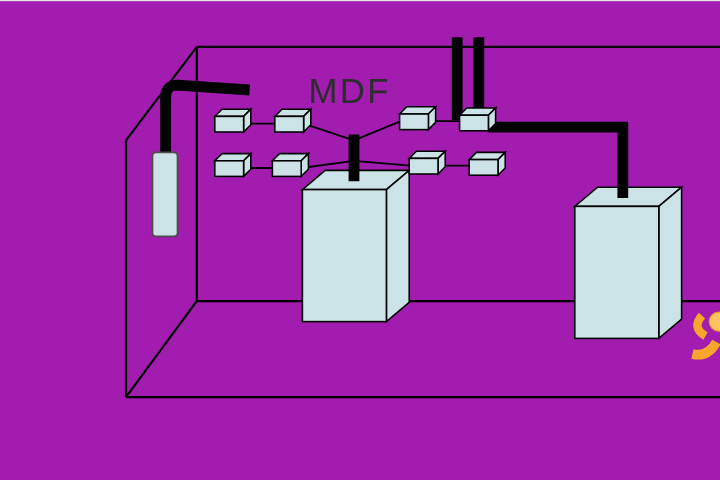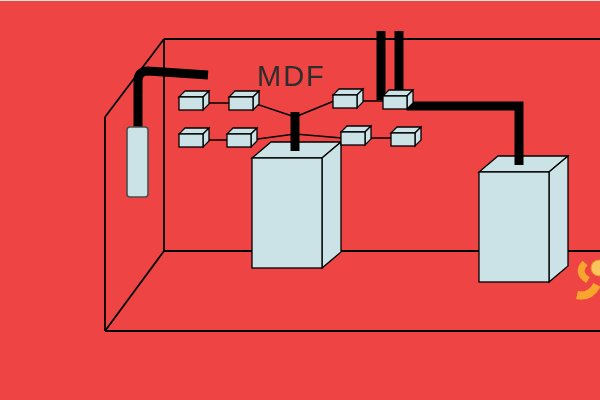--- a/index.html
+++ b/index.html
@@ -1,20 +1,20 @@
 <!DOCTYPE html>
 <html><head>
 <meta charset="utf-8">
 <style>
   html, body { margin: 0; padding: 0; background: #ffffff; }
   .canvas {
     position: relative;
     width: 600px;
     height: 400px;
-    background: #ef4444;
+    background: #a21caf;
     overflow: hidden;
     border-top: 1px solid #e3e3e3;
     font-family: "Liberation Sans", sans-serif;
   }
   svg { position: absolute; inset: 0; }
   .room-line { stroke: #000000; stroke-width: 1.8; fill: none; }
   .thin-line { stroke: #000000; stroke-width: 1.5; fill: none; }
   .cable { stroke: #000000; stroke-width: 9; fill: none; stroke-linejoin: miter; stroke-linecap: butt; }
   .equip { stroke: #000000; stroke-width: 1.3; }
   .panel { stroke: #4d4d4d; stroke-width: 1.6; }

